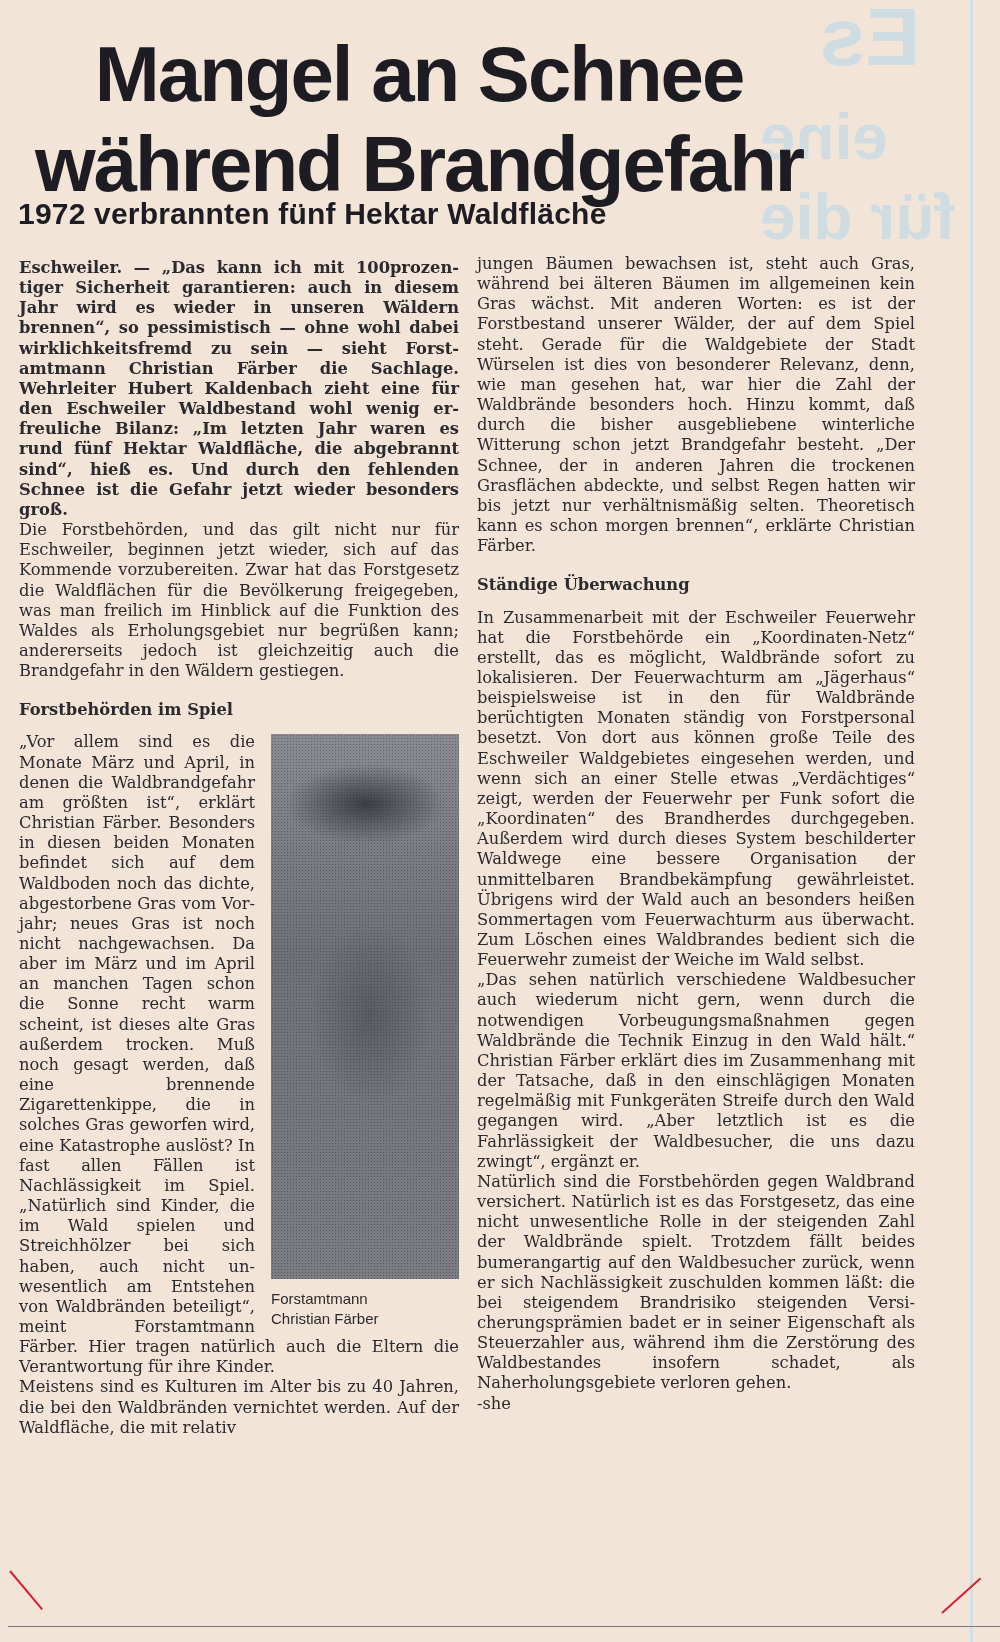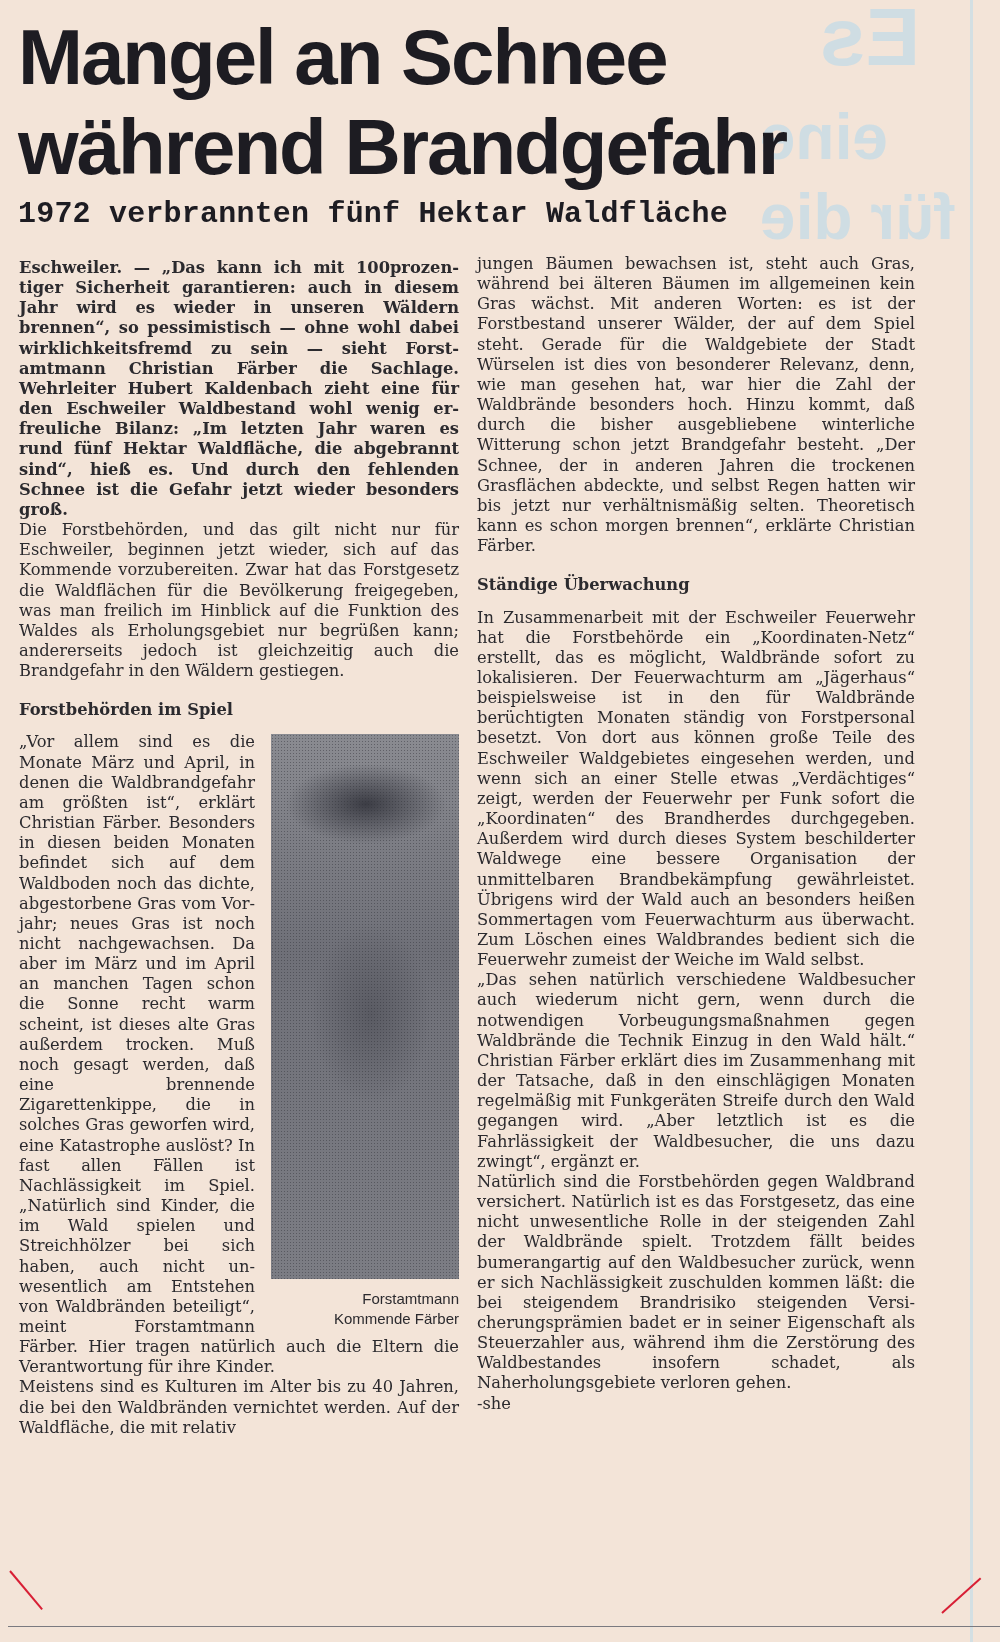--- a/index.html
+++ b/index.html
@@ -12,27 +12,27 @@
   .bleed { position: absolute; color: #cfdde3; font-family: "Liberation Sans", sans-serif; font-weight: bold; transform: scaleX(-1); }
   .bleed-1 { left: 820px; top: -10px; font-size: 82px; }
   .bleed-2 { left: 760px; top: 100px; font-size: 64px; }
   .bleed-3 { left: 760px; top: 180px; font-size: 64px; }
   .margin-line { position: absolute; left: 970px; top: 0; width: 3px; height: 1642px; background: #d3dfe3; }
   .bottom-edge { position: absolute; left: 8px; top: 1626px; width: 992px; height: 1px; background: #7a7a80; }
   .red-mark-left { position: absolute; left: 10px; top: 1570px; width: 50px; height: 2px; background: #d81f35; transform: rotate(50deg); transform-origin: left center; }
   .red-mark-right { position: absolute; left: 942px; top: 1612px; width: 52px; height: 2px; background: #d81f35; transform: rotate(-42deg); transform-origin: left center; }
 
   .headline {
-    position: absolute; left: 18px; top: 12px; margin: 0;
+    position: absolute; left: 18px; top: 12px; margin: 17px;
     font-family: "Liberation Sans", sans-serif; font-weight: bold;
-    font-size: 78px; line-height: 90px; letter-spacing: -2px; color: #1d1c22;
+    font-size: 78px; line-height: 90px; letter-spacing: -2px; color: #1d1c22; text-align: center;
   }
   .subheadline {
     position: absolute; left: 18px; top: 196px; margin: 0;
-    font-family: Liberation Mono, monospace; font-weight: bold;
+    font-family: Liberation Sans, sans-serif; font-weight: bold;
     font-size: 30px; line-height: 36px; color: #1d1c22; letter-spacing: 0.2px;
   }
   .col { position: absolute; font-size: 16.3px; line-height: 20.15px; text-align: justify; hyphens: manual; }
   .col-left { left: 19px; top: 258px; width: 440px; }
   .col-right { left: 477px; top: 254px; width: 438px; }
   .col p { margin: 0; }
   .lead { font-weight: bold; }
   .subhead { font-weight: bold; margin: 19px 0 12px 0 !important; }
   .photo-float {
     float: right; width: 188px; margin: 2px 0 6px 16px;
@@ -45,21 +45,21 @@
       linear-gradient(180deg, #8a8b91 0%, #6f7078 40%, #7c7d84 100%);
     position: relative; overflow: hidden;
   }
   .photo::after {
     content: ""; position: absolute; inset: 0;
     background-image: radial-gradient(#2e2f36 35%, transparent 40%);
     background-size: 3px 3px; opacity: 0.45;
   }
   .caption {
     font-family: "Liberation Sans", sans-serif; font-size: 15px; line-height: 20px;
-    text-align: right; margin-top: 10px; color: #2b2a2e;
+    margin-top: 10px; color: #2b2a2e;
   }
   .signature { text-align: left; }
 </style>
 </head>
 <body>
 
 <div class="margin-line"></div>
 <div class="bleed bleed-1">Es</div>
 <div class="bleed bleed-2">eine</div>
 <div class="bleed bleed-3">für die</div>
@@ -72,21 +72,21 @@
 
 <div class="col col-left">
   <p class="lead">Eschweiler. — „Das kann ich mit 100prozen­tiger Sicherheit garantieren: auch in diesem Jahr wird es wieder in unseren Wäldern brennen“, so pessimistisch — ohne wohl da­bei wirklichkeitsfremd zu sein — sieht Forst­amtmann Christian Färber die Sachlage. Wehrleiter Hubert Kaldenbach zieht eine für den Eschweiler Waldbestand wohl wenig er­freuliche Bilanz: „Im letzten Jahr waren es rund fünf Hektar Waldfläche, die abgebrannt sind“, hieß es. Und durch den fehlenden Schnee ist die Gefahr jetzt wieder besonders groß.</p>
   <p>Die Forstbehörden, und das gilt nicht nur für Eschweiler, beginnen jetzt wieder, sich auf das Kommende vorzubereiten. Zwar hat das Forstgesetz die Waldflächen für die Bevölke­rung freigegeben, was man freilich im Hin­blick auf die Funktion des Waldes als Erho­lungsgebiet nur begrüßen kann; andererseits jedoch ist gleichzeitig auch die Brandgefahr in den Wäldern gestiegen.</p>
   <p class="subhead">Forstbehörden im Spiel</p>
   <p>
     <span class="photo-float">
       <span class="photo" style="display:block"></span>
       <span class="caption" style="display:block">
         <span>Forstamtmann</span><br>
-        <span>Kommende Färber</span>
+        <span>Christian Färber</span>
       </span>
     </span>
     <span>„Vor allem sind es die Monate März und April, in denen die Waldbrandgefahr am größten ist“, erklärt Christian Färber. Be­sonders in diesen beiden Monaten befindet sich auf dem Waldboden noch das dichte, abge­storbene Gras vom Vor­jahr; neues Gras ist noch nicht nachgewach­sen. Da aber im März und im April an man­chen Tagen schon die Sonne recht warm scheint, ist dieses alte Gras außerdem trocken. Muß noch gesagt wer­den, daß eine brennende Zigarettenkippe, die in solches Gras geworfen wird, eine Katastrophe auslöst? In fast allen Fällen ist Nachlässigkeit im Spiel. „Natürlich sind Kinder, die im Wald spielen und Streichhölzer bei sich haben, auch nicht un­wesentlich am Entste­hen von Waldbränden beteiligt“, meint Forst­amtmann Färber. Hier tragen natürlich auch die Eltern die Verantwortung für ihre Kinder.</span>
   </p>
   <p>Meistens sind es Kulturen im Alter bis zu 40 Jahren, die bei den Waldbränden vernichtet werden. Auf der Waldfläche, die mit relativ</p>
 </div>
 
 <div class="col col-right">
   <p>jungen Bäumen bewachsen ist, steht auch Gras, während bei älteren Bäumen im allge­meinen kein Gras wächst. Mit anderen Wor­ten: es ist der Forstbestand unserer Wälder, der auf dem Spiel steht. Gerade für die Waldgebiete der Stadt Würselen ist dies von besonderer Relevanz, denn, wie man gesehen hat, war hier die Zahl der Waldbrände be­sonders hoch. Hinzu kommt, daß durch die bisher ausgebliebene winterliche Witterung schon jetzt Brandgefahr besteht. „Der Schnee, der in anderen Jahren die trockenen Grasflächen abdeckte, und selbst Regen hat­ten wir bis jetzt nur verhältnismäßig selten. Theoretisch kann es schon morgen brennen“, erklärte Christian Färber.</p>
   <p class="subhead">Ständige Überwachung</p>

